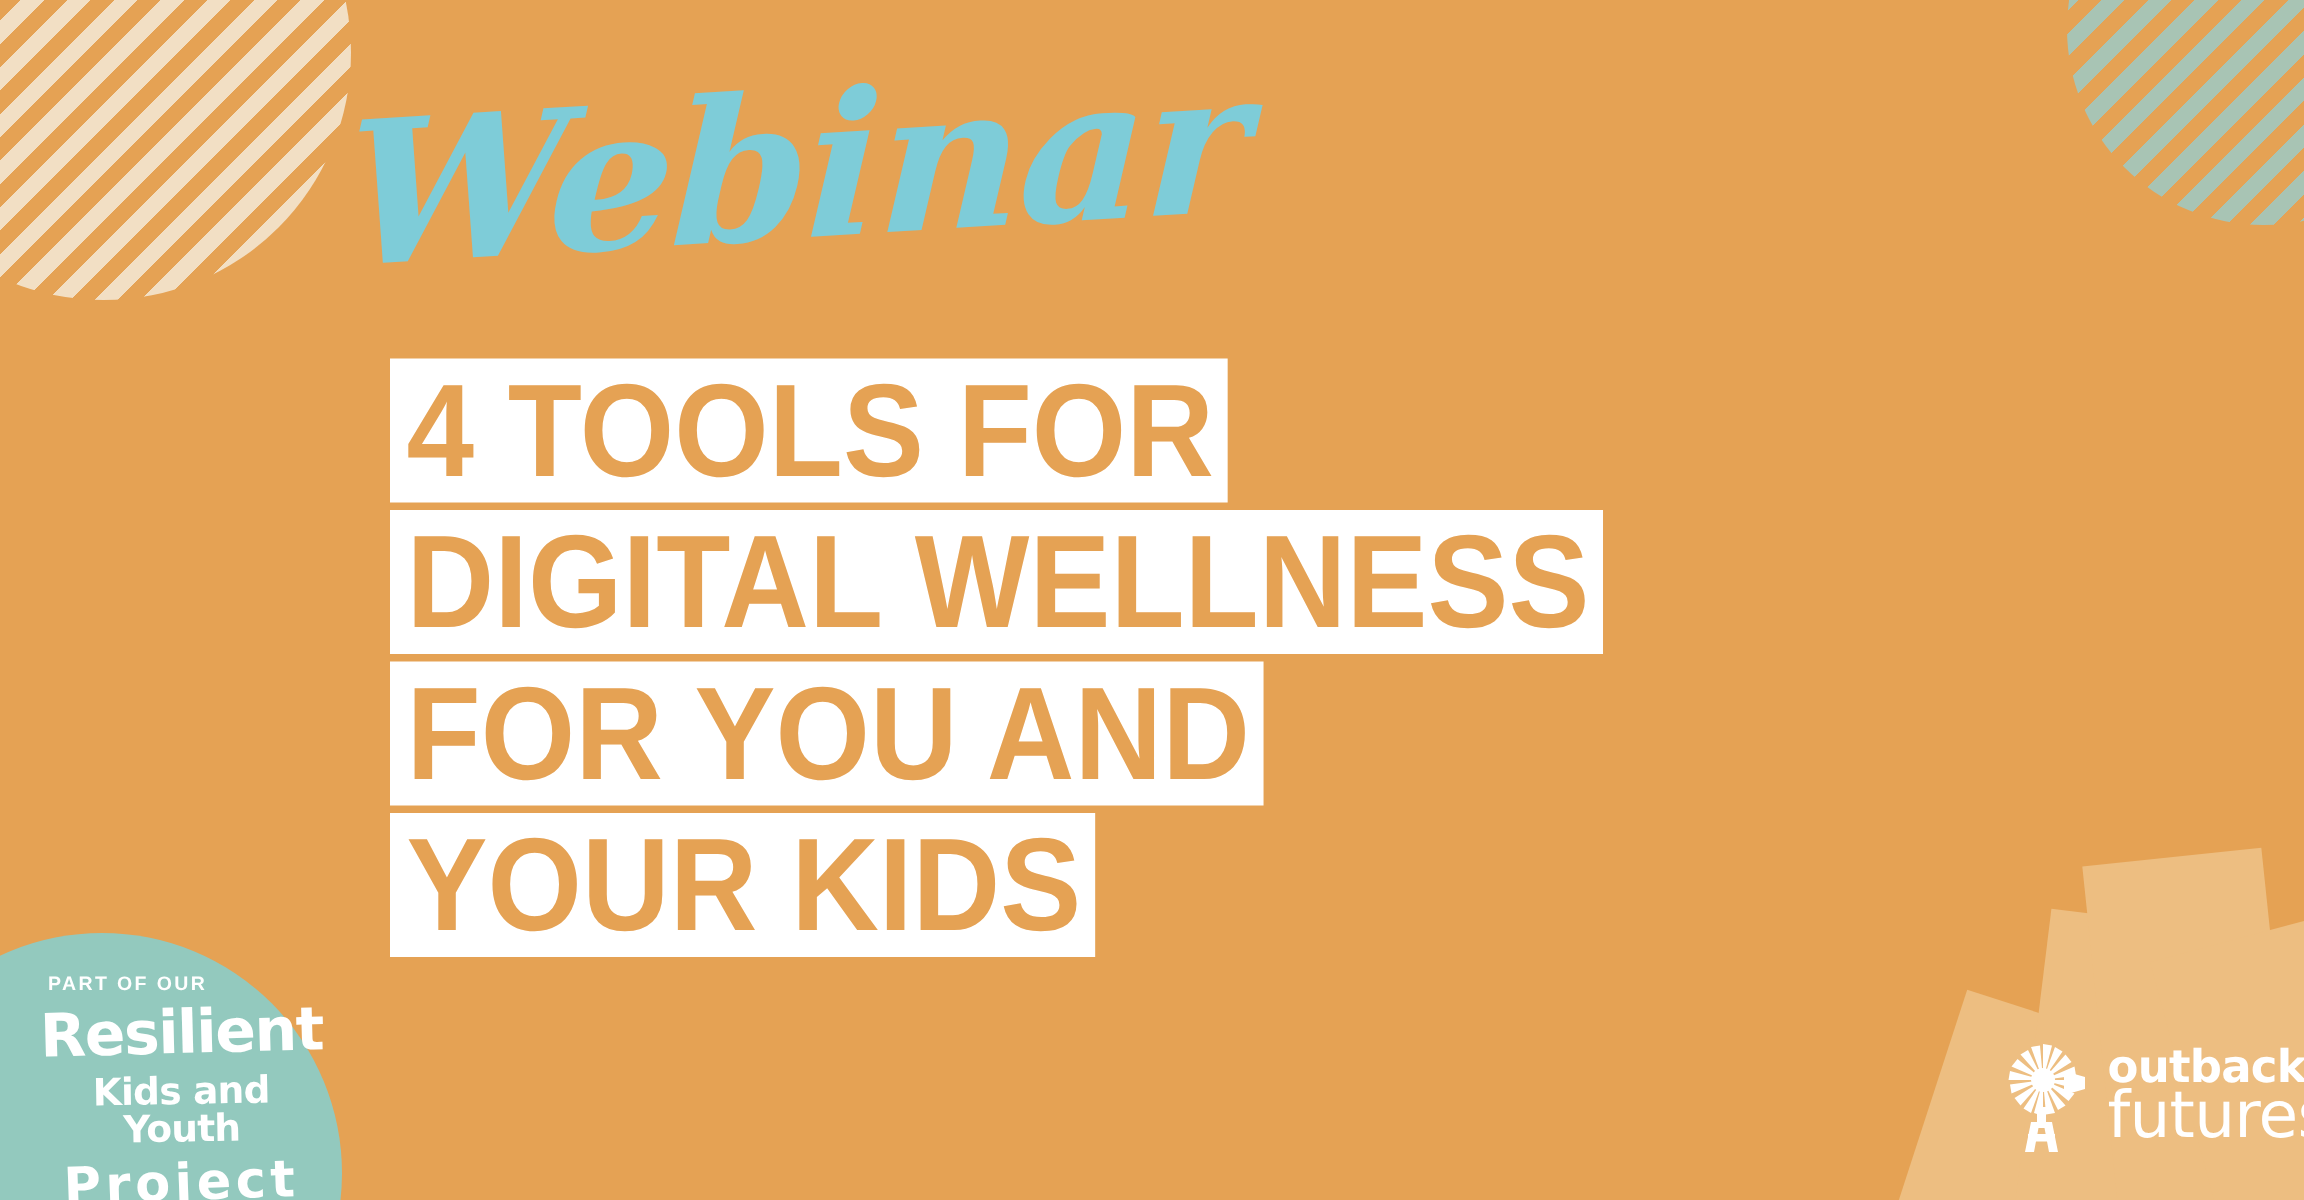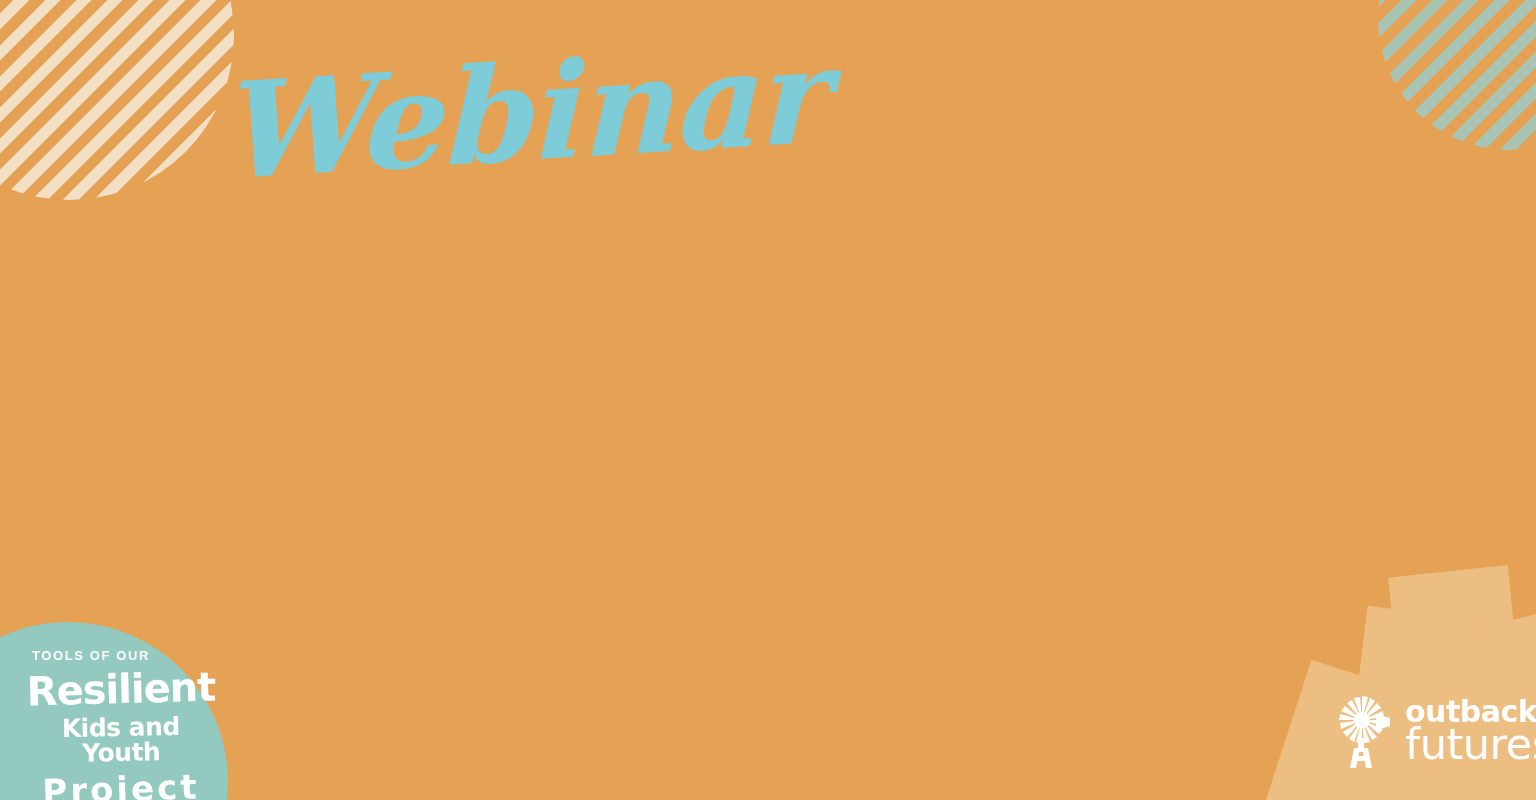--- a/index.html
+++ b/index.html
@@ -185,25 +185,31 @@
 
   <div class="fan">
     <i class="f1"></i>
     <i class="f2"></i>
     <i class="f3"></i>
     <i class="f4"></i>
   </div>
 
   <div class="script-word">Webinar</div>
 
+  <div class="headline">
+    <div class="hl-line">4 TOOLS FOR</div>
+    <div class="hl-line">DIGITAL WELLNESS</div>
+    <div class="hl-line">FOR YOU AND</div>
+    <div class="hl-line">YOUR KIDS</div>
+  </div>
 
   <div class="deco-circle-bl"></div>
 
   <div class="badge">
-    <div class="badge-kicker">TOOLS OF OUR</div>
+    <div class="badge-kicker">PART OF OUR</div>
     <div class="badge-l1">Resilient</div>
     <div class="badge-l2">Kids and Youth</div>
     <div class="badge-l3">Project</div>
   </div>
 
   <div class="logo">
     <svg class="logo-mark" viewBox="0 0 64 78">
       <g fill="#FFFFFF">
         <circle cx="30" cy="28" r="8"></circle>
         <g>

